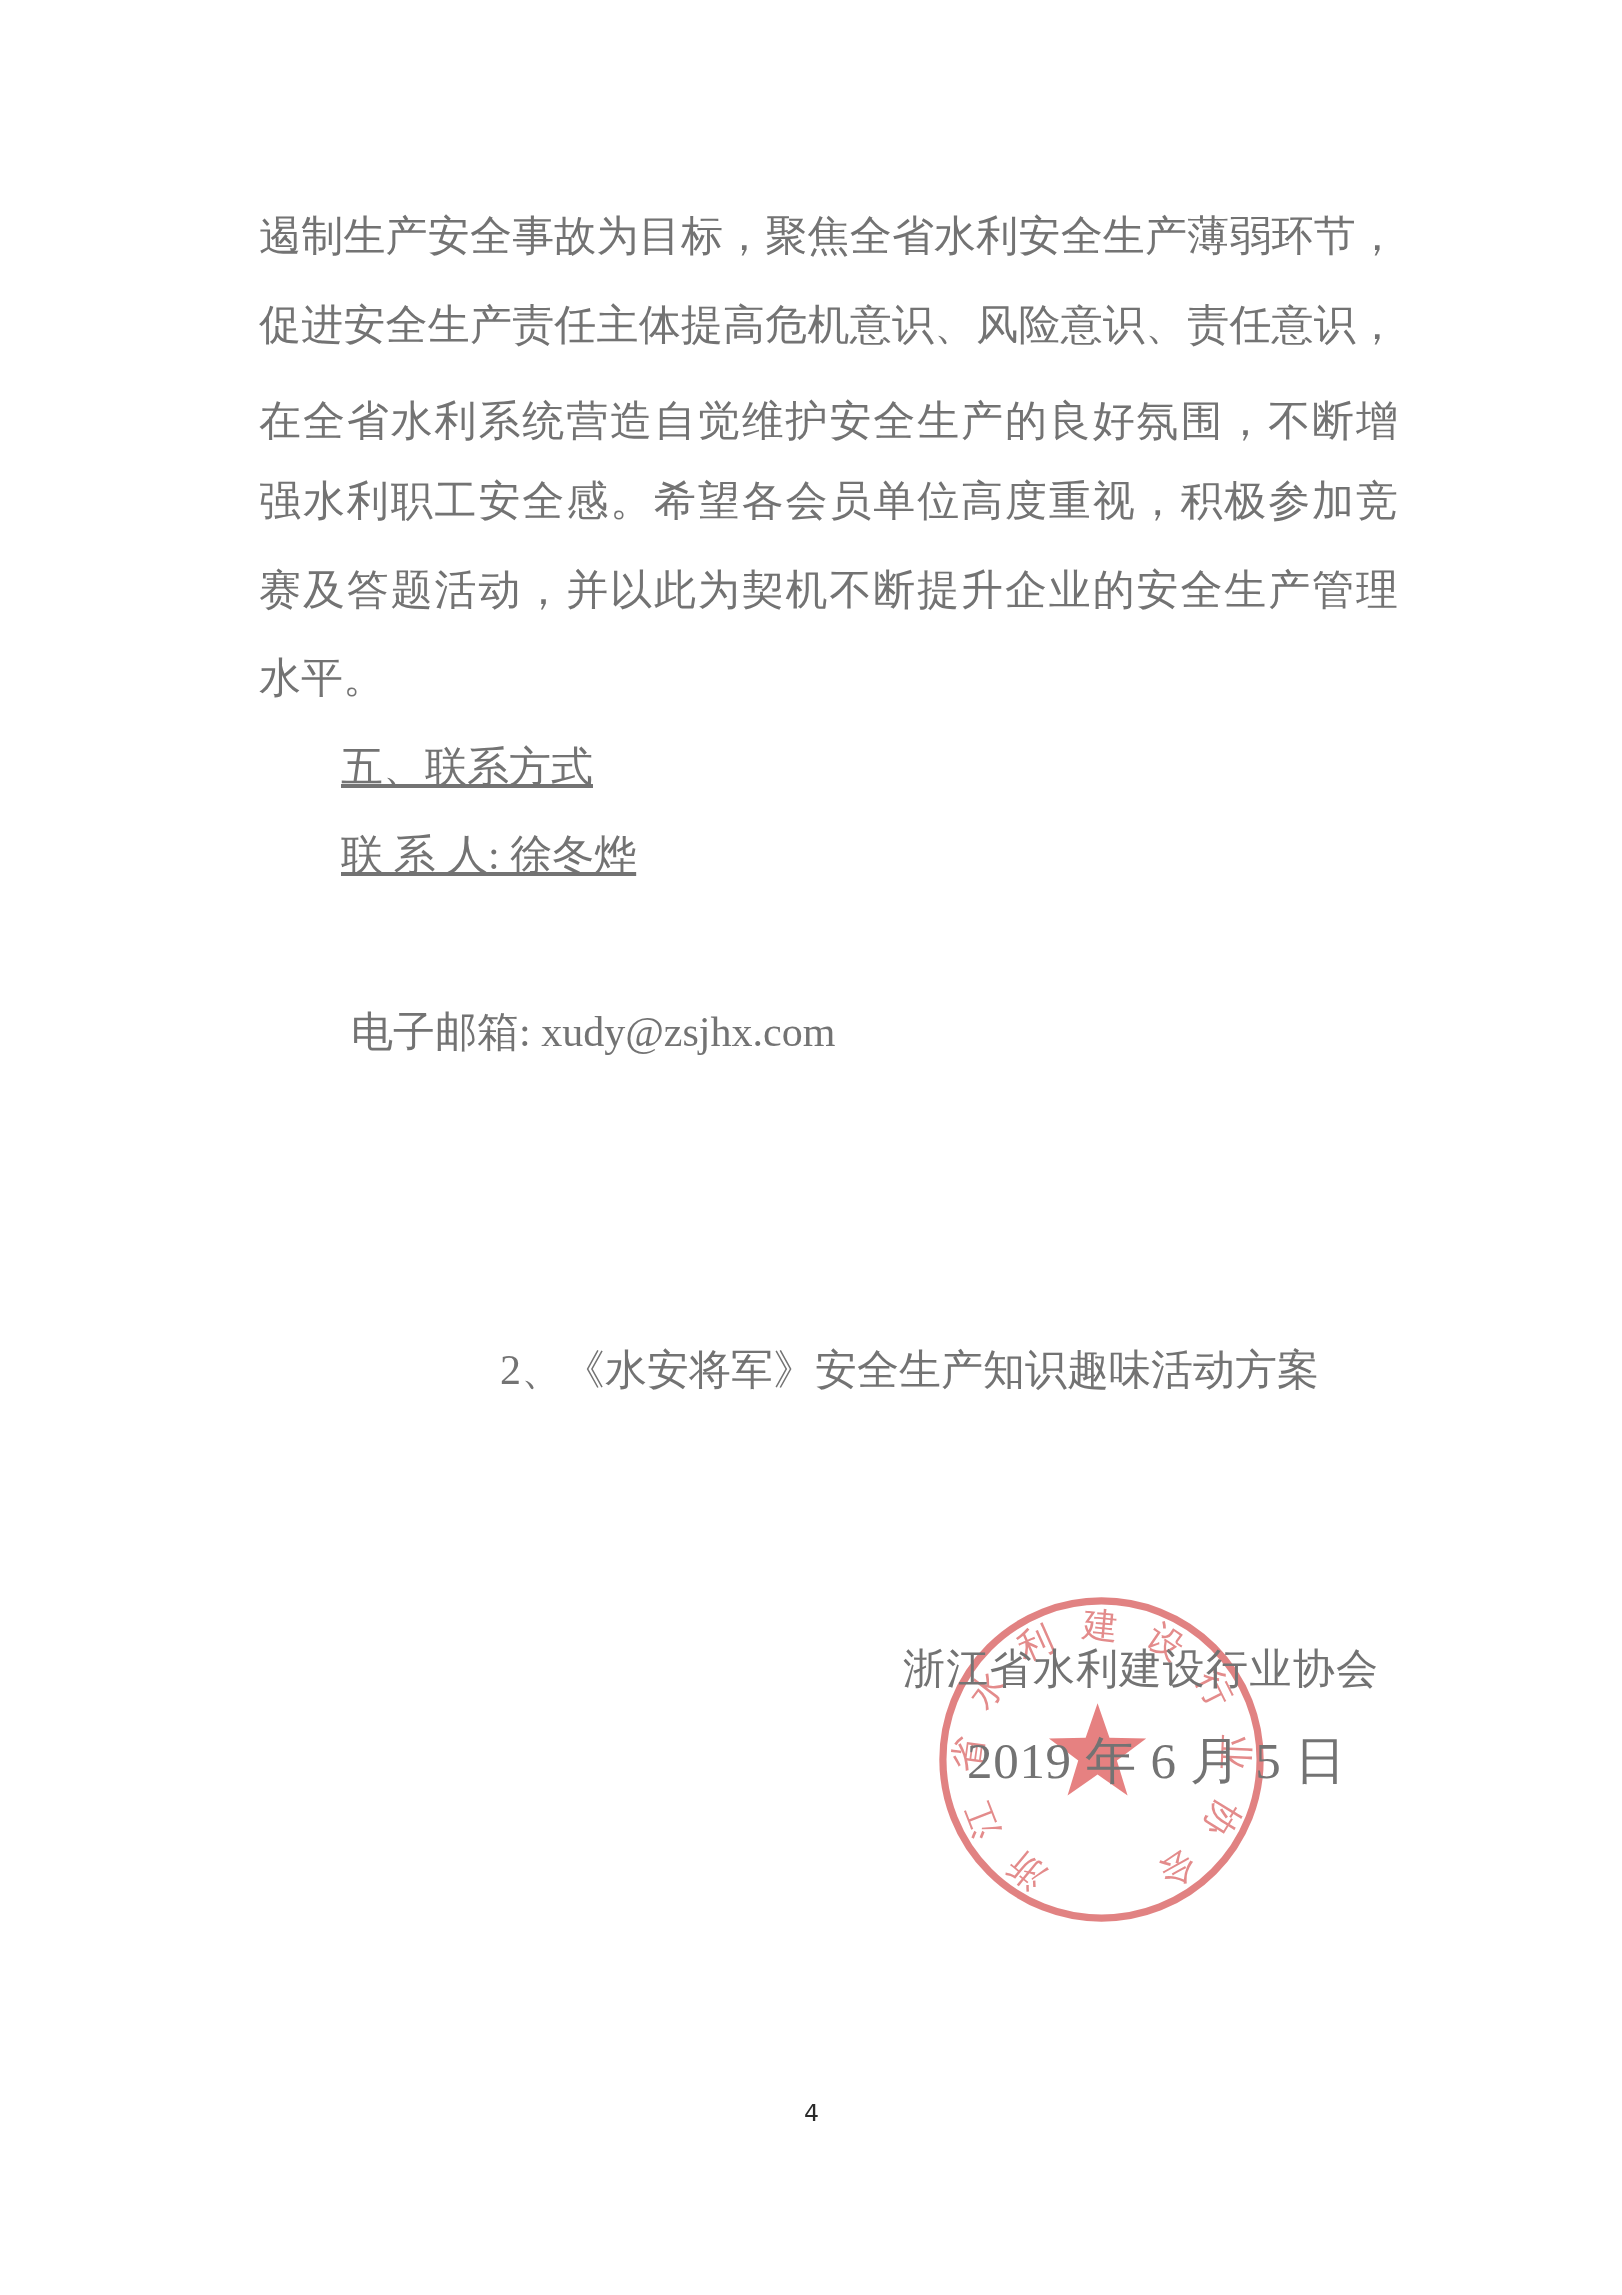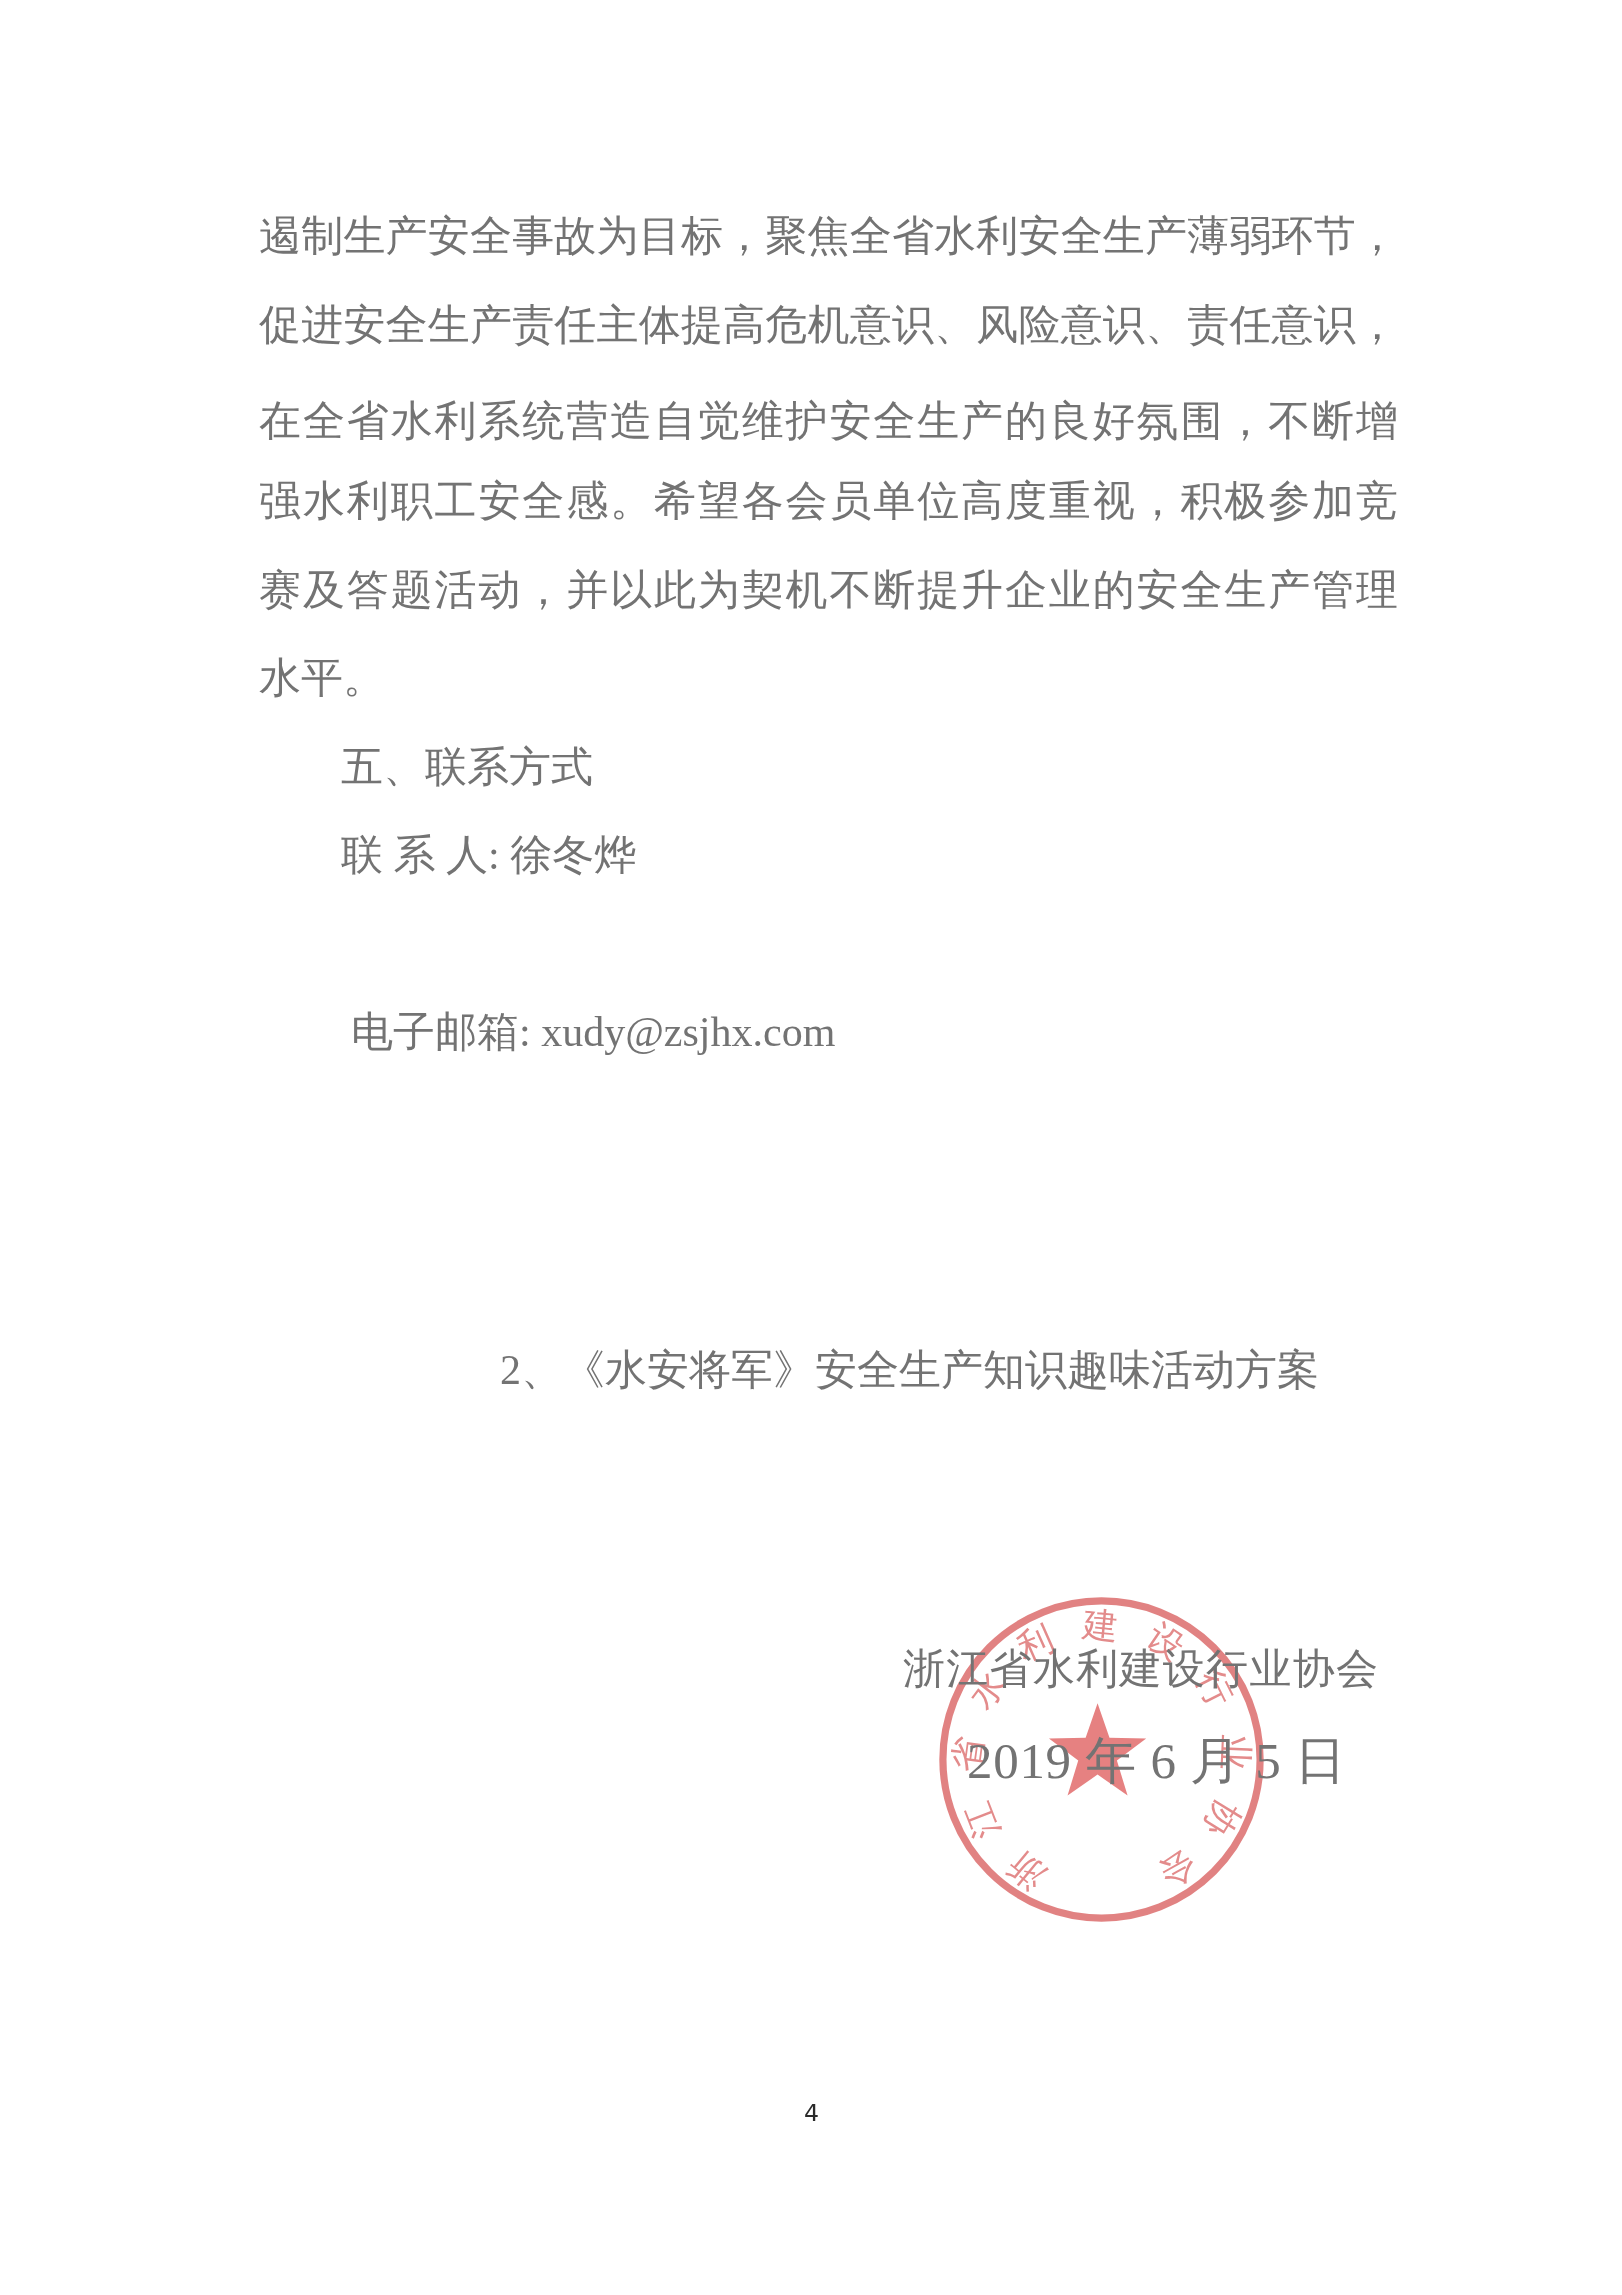--- a/index.html
+++ b/index.html
@@ -22,21 +22,21 @@
   }
   .bline{
     left:259px;
     width:1139px;
     white-space:normal;
   }
   .fill{
     text-align:justify;
     text-align-last:justify;
   }
-  .indent1{ left:341px; }
+  .indent1{ left:341px;text-decoration:underline; }
   .email{ left:351px;text-align:right; }
   .attach{ left:339px; }
   .attach .attach-label{
     display:inline-block;
     width:119px;
   }
   .attach2{ left:458px; }
   .sig-org{
     left:903px;
     letter-spacing:1.3px;

